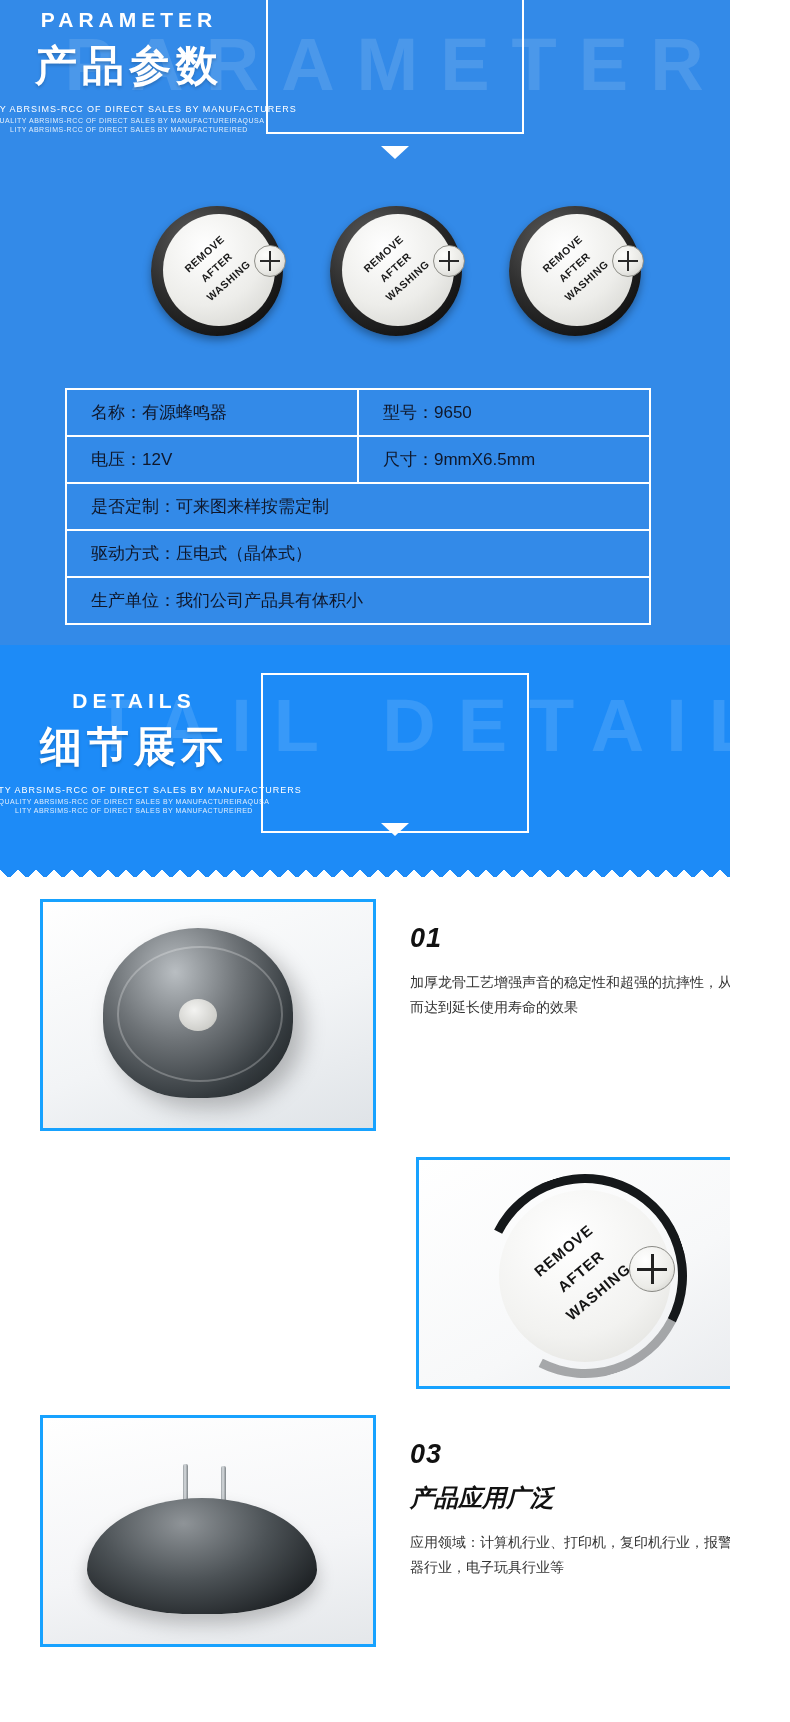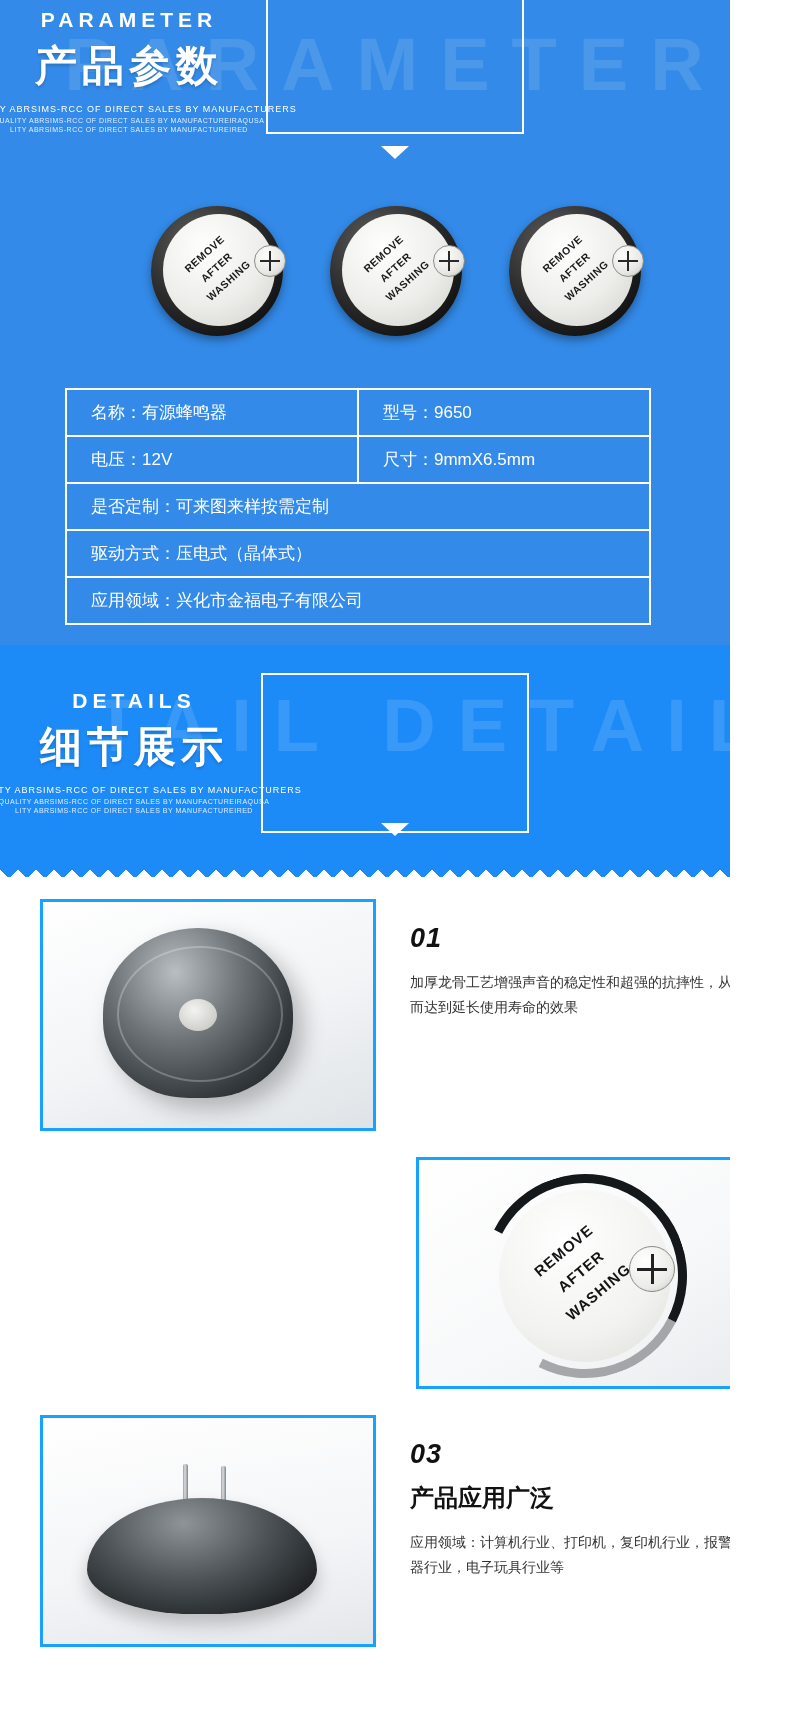--- a/index.html
+++ b/index.html
@@ -198,21 +198,21 @@
     position: absolute;
     top: 388px;
     left: 65px;
     width: 586px;
     border: 2px solid #ffffff;
     box-sizing: border-box;
     border-collapse: collapse;
   }
   .param-table td {
     border: 2px solid #ffffff;
-    color: #ffffff;
+    color: #0f172a;
     font-size: 17px;
     padding: 11px 0 11px 24px;
     height: 20px;
   }
   .param-table td.half { width: 50%; }
 
   
   .section-details {
     position: relative;
     width: 790px;
@@ -299,21 +299,21 @@
     font-style: italic;
     color: #111;
     letter-spacing: 1px;
   }
   .feat-head {
     font-size: 24px;
     font-weight: bold;
     color: #111;
     margin-top: 12px;
   }
-  .feat-head.italic { }
+  .feat-head.italic { font-style: italic; }
   .feat-body {
     font-size: 14px;
     line-height: 1.75;
     color: #333;
     margin-top: 16px;
     max-width: 330px;
   }
 
   
   .photo-a {
@@ -521,21 +521,21 @@
         <td class="half">电压：12V</td>
         <td class="half">尺寸：9mmX6.5mm</td>
       </tr>
       <tr>
         <td colspan="2">是否定制：可来图来样按需定制</td>
       </tr>
       <tr>
         <td colspan="2">驱动方式：压电式（晶体式）</td>
       </tr>
       <tr>
-        <td colspan="2">应用领域：兴化市金福电子有限公司</td>
+        <td colspan="2">生产单位：我们公司产品具有体积小</td>
       </tr>
     </tbody>
       </table>
 
   </div>
 
   <div class="section-details">
     <div class="ghost-text ghost-detail">TAIL DETAIL</div>
 
     <div class="details-title-box"></div>

